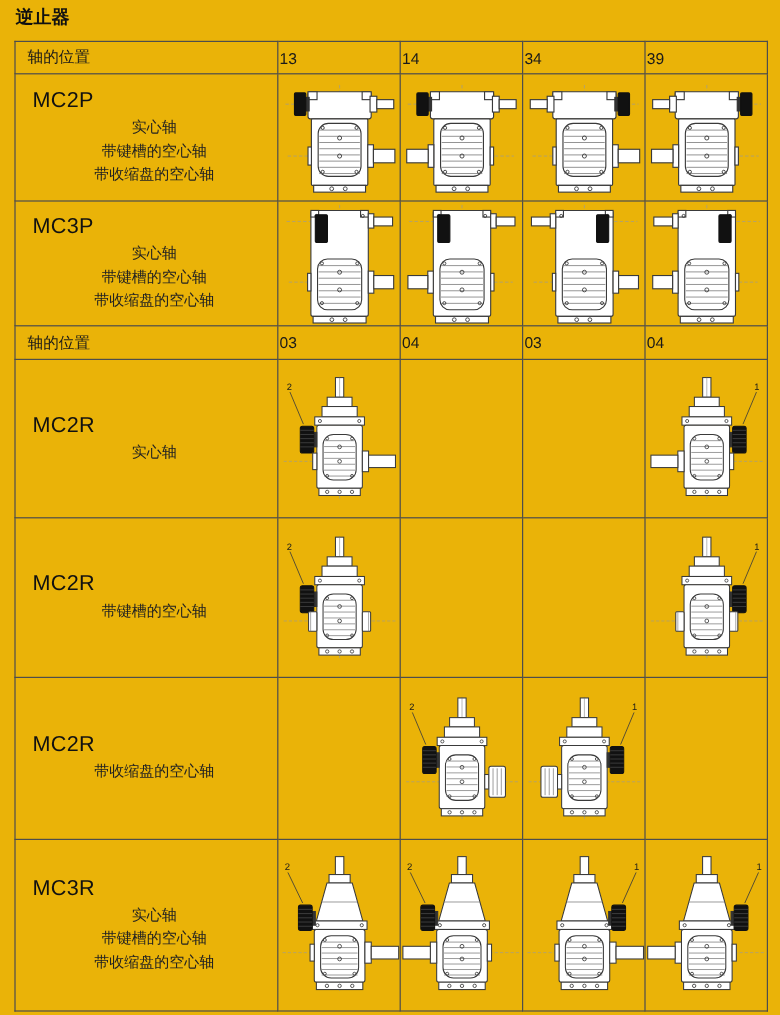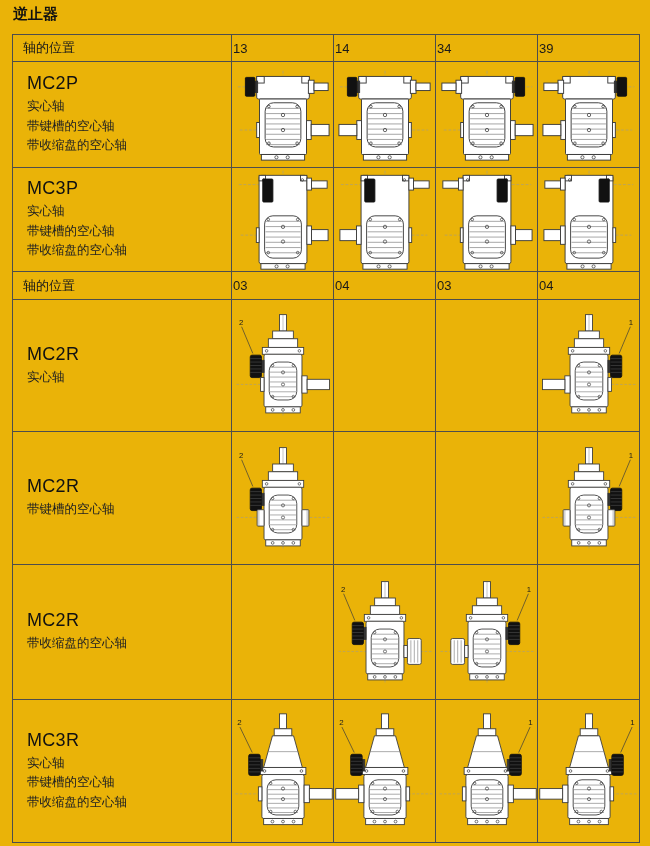--- a/index.html
+++ b/index.html
@@ -5,21 +5,21 @@
   html,body{margin:0;padding:0;background:#fff;}
   .page{position:relative;width:650px;height:846px;background:#eab308;overflow:hidden;
         font-family:"Liberation Sans",sans-serif;color:#1a1a1a;}
   .title{position:absolute;left:13px;top:5px;font-size:15px;font-weight:bold;color:#111;margin:0;}
   table.grid{position:absolute;left:12px;top:34px;width:627px;border-collapse:collapse;table-layout:fixed;}
   table.grid td{border:1px solid #4d4d4d;overflow:hidden;}
   td.hlabel{font-size:13px;padding-left:10px;color:#1a1a1a;}
   td.hnum{font-size:13px;text-align:left;color:#1a1a1a;}
   td.model-cell{padding-left:14px;vertical-align:middle;}
   .model-name{font-size:18px;color:#111;margin-bottom:3px;letter-spacing:.3px;}
-  .sub{font-size:12.5px;color:#222;line-height:1.55;}
+  .sub{font-size:12.5px;color:#222;line-height:1.55;text-align:center;}
   td.draw-cell{text-align:center;vertical-align:middle;padding:0;line-height:0;}
   tbody tr:nth-child(1){height:27px;}
   tbody tr:nth-child(2){height:106px;}
   tbody tr:nth-child(3){height:104px;}
   tbody tr:nth-child(4){height:28px;}
   tbody tr:nth-child(5){height:132px;}
   tbody tr:nth-child(6){height:133px;}
   tbody tr:nth-child(7){height:135px;}
   tbody tr:nth-child(8){height:143px;}
 </style>

